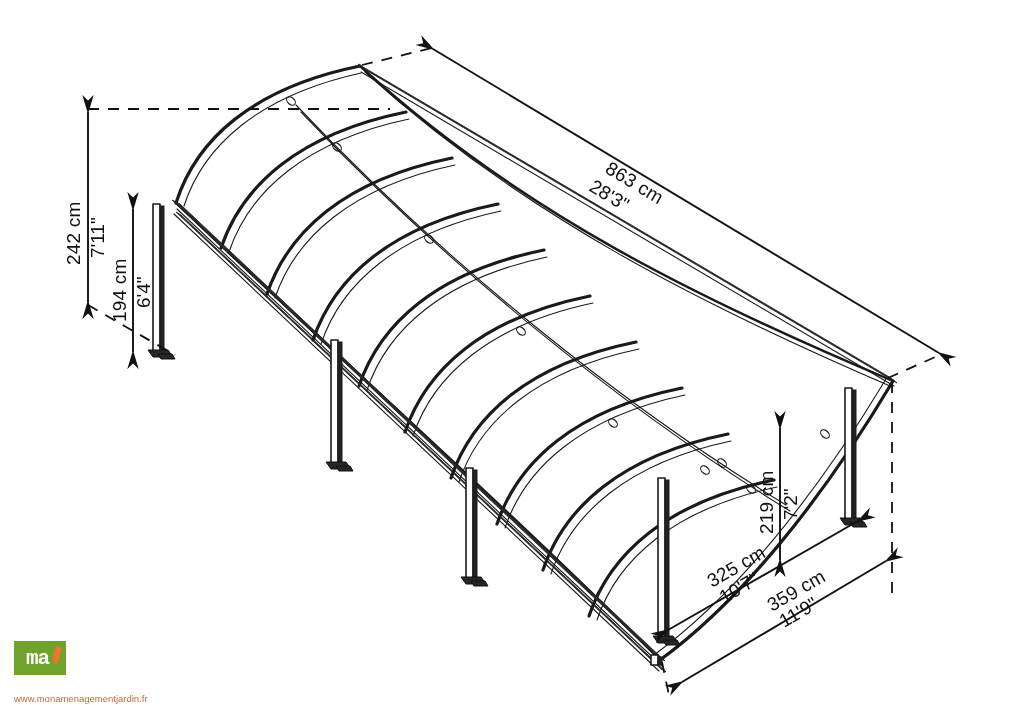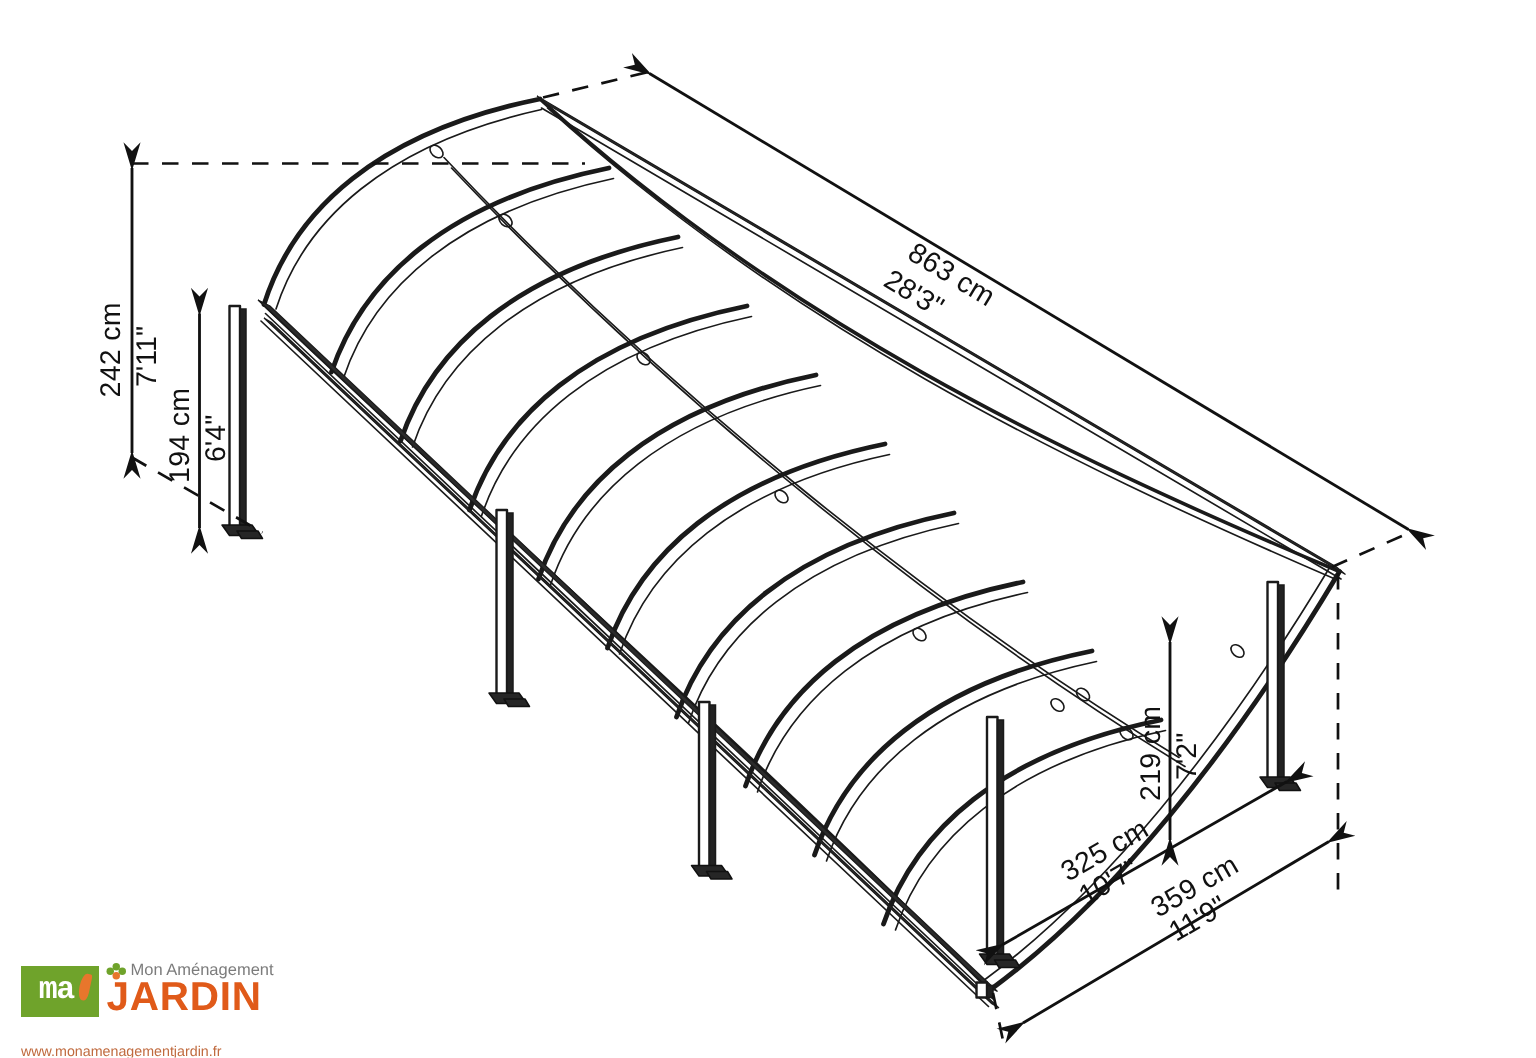--- a/index.html
+++ b/index.html
@@ -357,27 +357,15 @@
 
   </svg>
 </div>
 
 <div id="logo">
   <div class="logo-row">
     <div class="logo-mark">
       <span class="logo-mark-text">ma</span>
       <span class="logo-sprout"></span>
     </div>
-    <div class="logo-right">
-      <div class="logo-top">
-        <span class="logo-flower">
-          <i></i>
-            <i></i>
-            <i></i>
-            <i></i>
-        </span>
-        <span class="logo-tagline">Mon Aménagement</span>
-      </div>
-      <div class="logo-brand">JARDIN</div>
-    </div>
   </div>
   <div class="logo-url">www.monamenagementjardin.fr</div>
 </div>
 
 </body></html>

